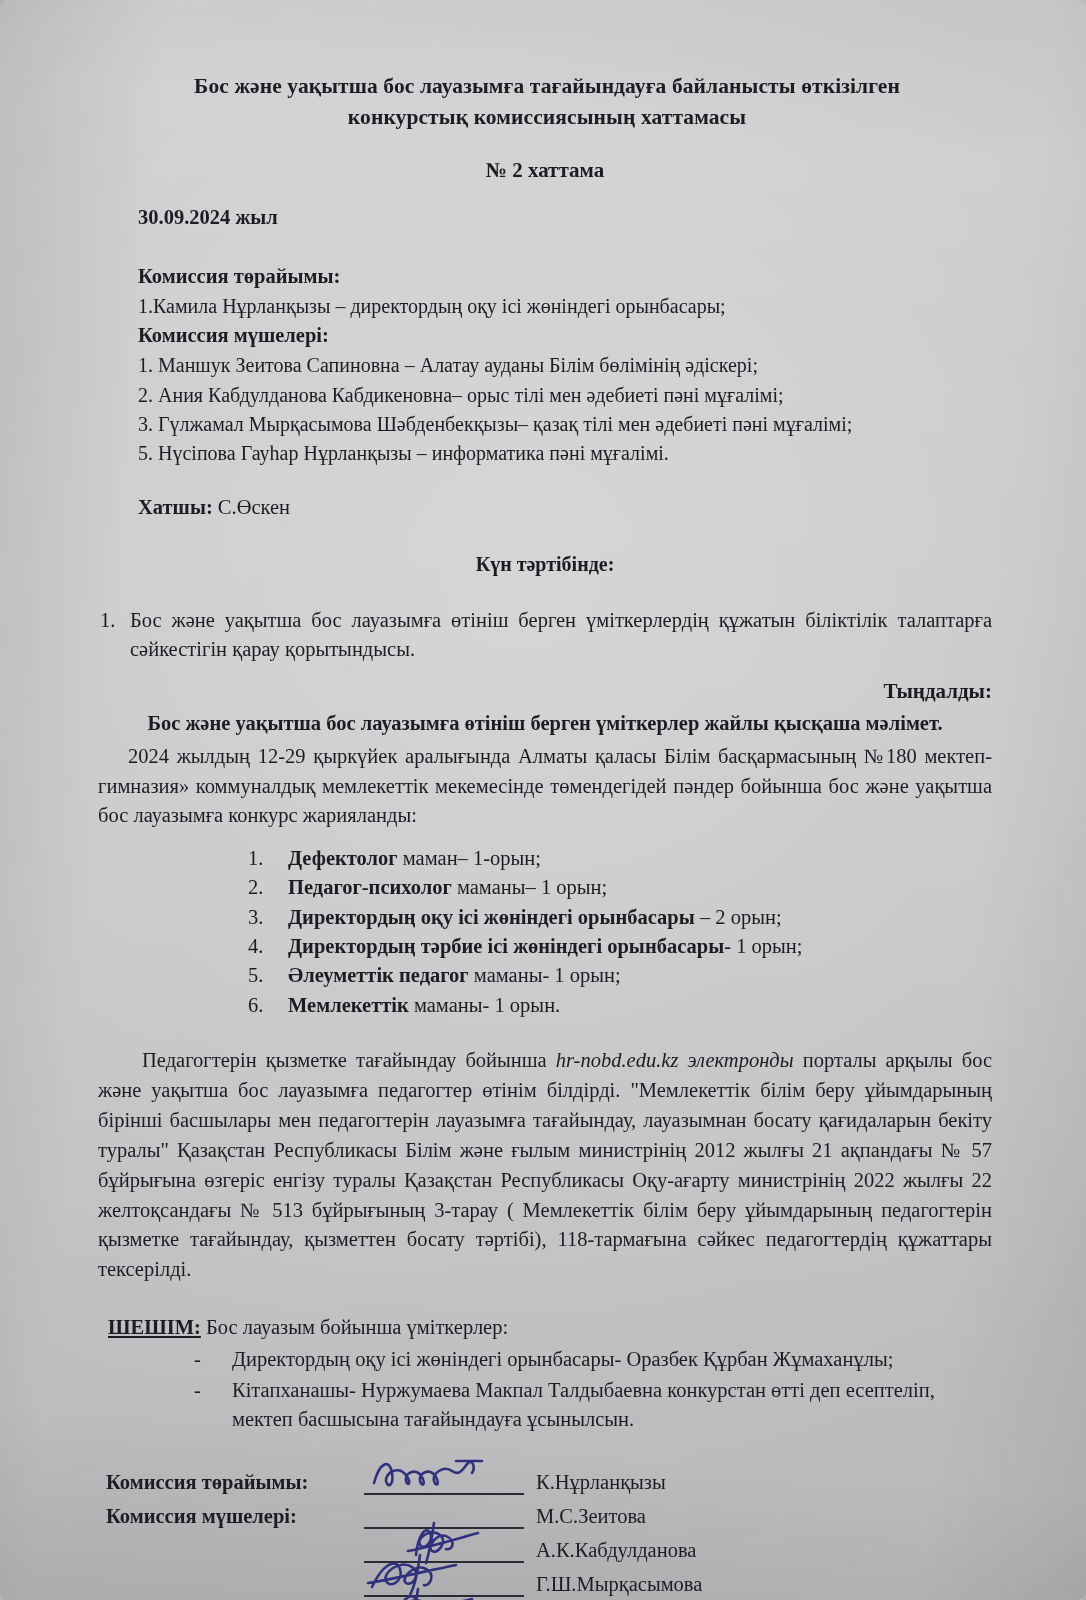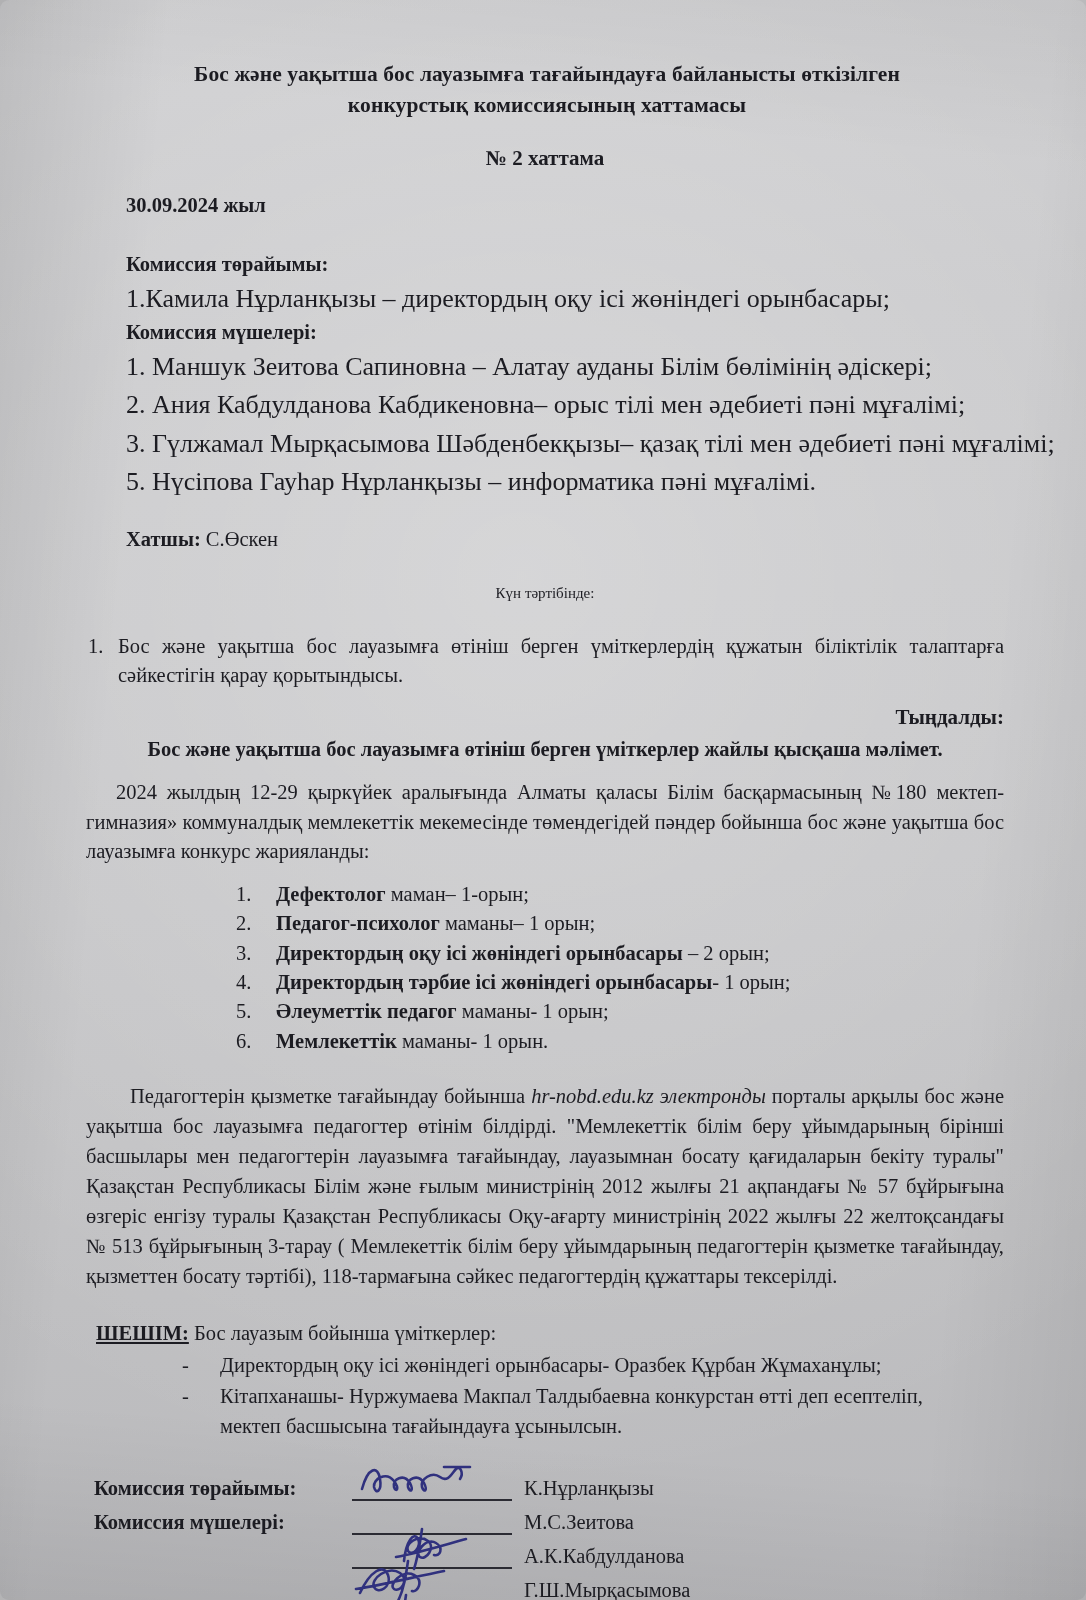--- a/index.html
+++ b/index.html
@@ -18,21 +18,21 @@
 
   
   #page {
     position: relative;
     width: 1086px;
     height: 1600px;
     box-sizing: border-box;
     background:
       radial-gradient(ellipse 120% 80% at 48% 36%, rgba(255,255,255,0.28) 0%, rgba(255,255,255,0.10) 45%, rgba(255,255,255,0) 72%),
       linear-gradient(176deg, #cfcfd1 0%, #c8c8ca 22%, #c4c4c6 55%, #bfbfc1 78%, #b9b9bc 100%);
-    padding: 4px;
+    padding: 16px;
     border-radius: 9px;
   }
   
   #page::after {
     content: "";
     position: absolute;
     inset: 0;
     pointer-events: none;
     background:
       linear-gradient(95deg, rgba(0,0,0,0.09) 0%, rgba(0,0,0,0.0) 14%, rgba(0,0,0,0.0) 86%, rgba(0,0,0,0.07) 100%),
@@ -69,34 +69,34 @@
 
   .block-commission {
     margin: 33px 0 0 40px;
   }
   .lbl {
     font-weight: bold;
     font-size: 20.5px;
     line-height: 1.46;
   }
   .ln {
-    font-size: 26px;
+    font-size: 20px;
     line-height: 1.47;
     white-space: nowrap;
   }
   .secretary {
     margin: 27px 0 0 40px;
     font-size: 20.5px;
   }
   .secretary b { font-weight: bold; }
 
   .center-head {
     text-align: center;
-    font-weight: normal;
-    font-size: 15px;
+    font-weight: bold;
+    font-size: 20px;
     margin: 34px 0 0 0;
   }
 
   .agenda {
     margin: 30px 0 0 0;
     display: flex;
     font-size: 20.5px;
     line-height: 1.44;
   }
   .agenda .num { width: 30px; flex: 0 0 30px; text-align: left; padding-left: 2px; }
@@ -112,21 +112,21 @@
     font-weight: bold;
     font-size: 20.5px;
     text-align: center;
     margin: 8px 0 0 0;
   }
   .para {
     font-size: 20.5px;
     line-height: 1.45;
     text-align: justify;
     text-align-last: left;
-    margin: 17px 0 0 0;
+    margin: 7px 0 0 0;
   }
   .para.indent { text-indent: 30px; }
 
   ol.positions {
     margin: 13px 0 0 0;
     padding: 0 0 0 150px;
     font-size: 20.5px;
     line-height: 1.43;
     list-style: none;
     counter-reset: pos;

